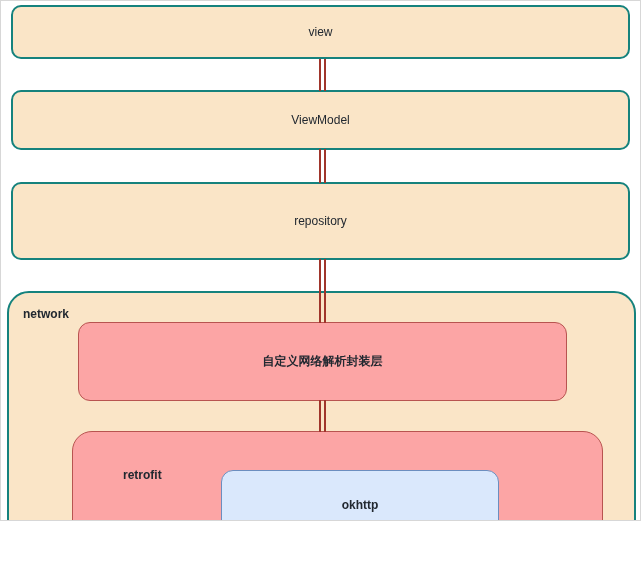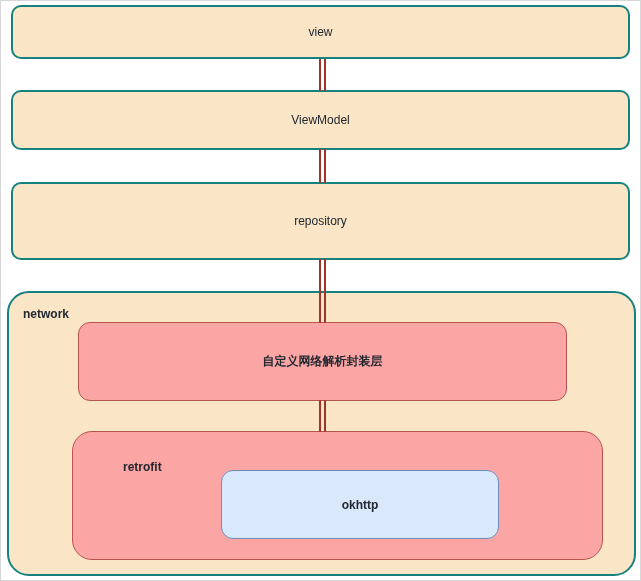--- a/index.html
+++ b/index.html
@@ -1,19 +1,19 @@
 <!DOCTYPE html>
 <html><head>
 <meta charset="utf-8">
 <style>
   html, body { margin: 0; padding: 0; background: #ffffff; }
   .canvas {
     position: relative;
     width: 641px;
-    height: 581px;
+    height: 521px;
     background: #ffffff;
     border: 1px solid #d7d7d7;
     box-sizing: border-box;
     overflow: hidden;
     font-family: "Liberation Sans", "DejaVu Sans", sans-serif;
     color: #212830;
     font-size: 12px;
   }
   .node { position: absolute; box-sizing: border-box; }
   .layer {
@@ -49,21 +49,21 @@
   }
   #box-parser {
     left: 69px; top: 29px; width: 489px; height: 79px;
     border-radius: 12px;
     display: flex; align-items: center; justify-content: center;
   }
   #box-retrofit {
     left: 63px; top: 138px; width: 531px; height: 129px;
     border-radius: 20px;
   }
-  .retrofit-label { position: absolute; left: 50px; top: 28px; }
+  .retrofit-label { position: absolute; left: 50px; top: 36px; }
   #box-okhttp {
     position: absolute;
     left: 148px; top: 38px; width: 278px; height: 69px;
     background: #DAE8FC;
     border: 1.5px solid #6C8EBF;
     border-radius: 12px;
     box-sizing: border-box;
     display: flex; align-items: center; justify-content: center;
     z-index: 4;
   }

